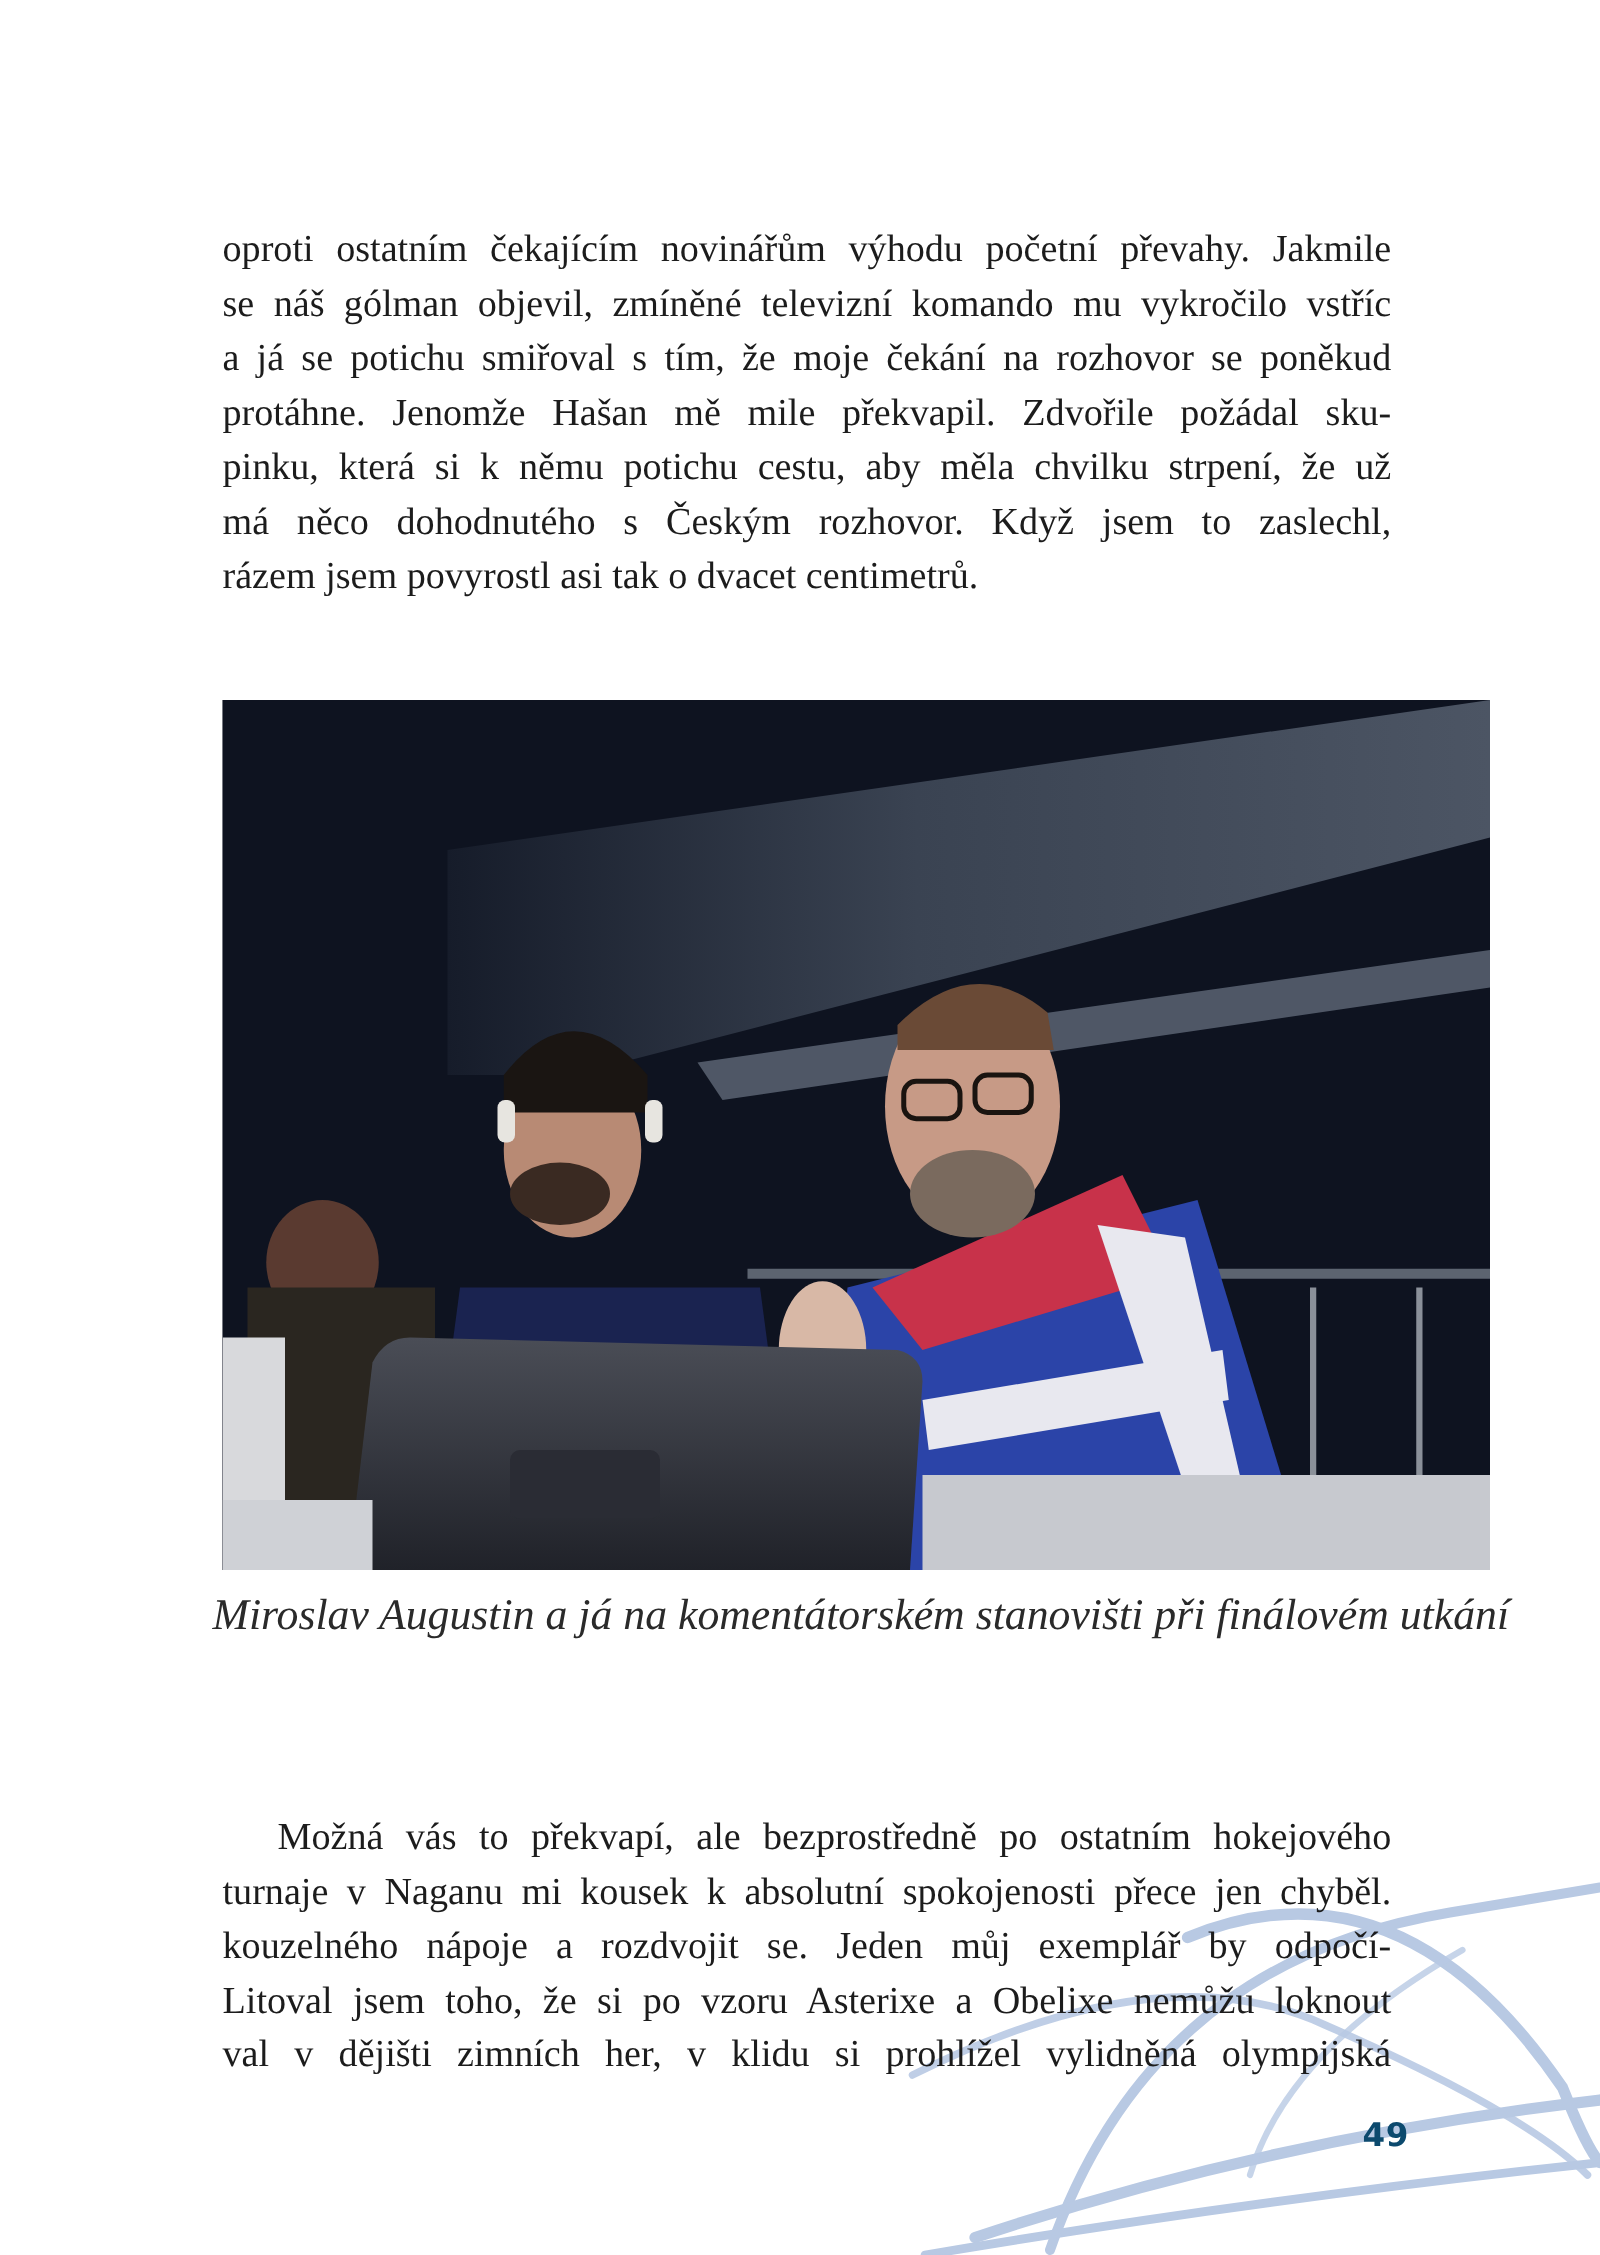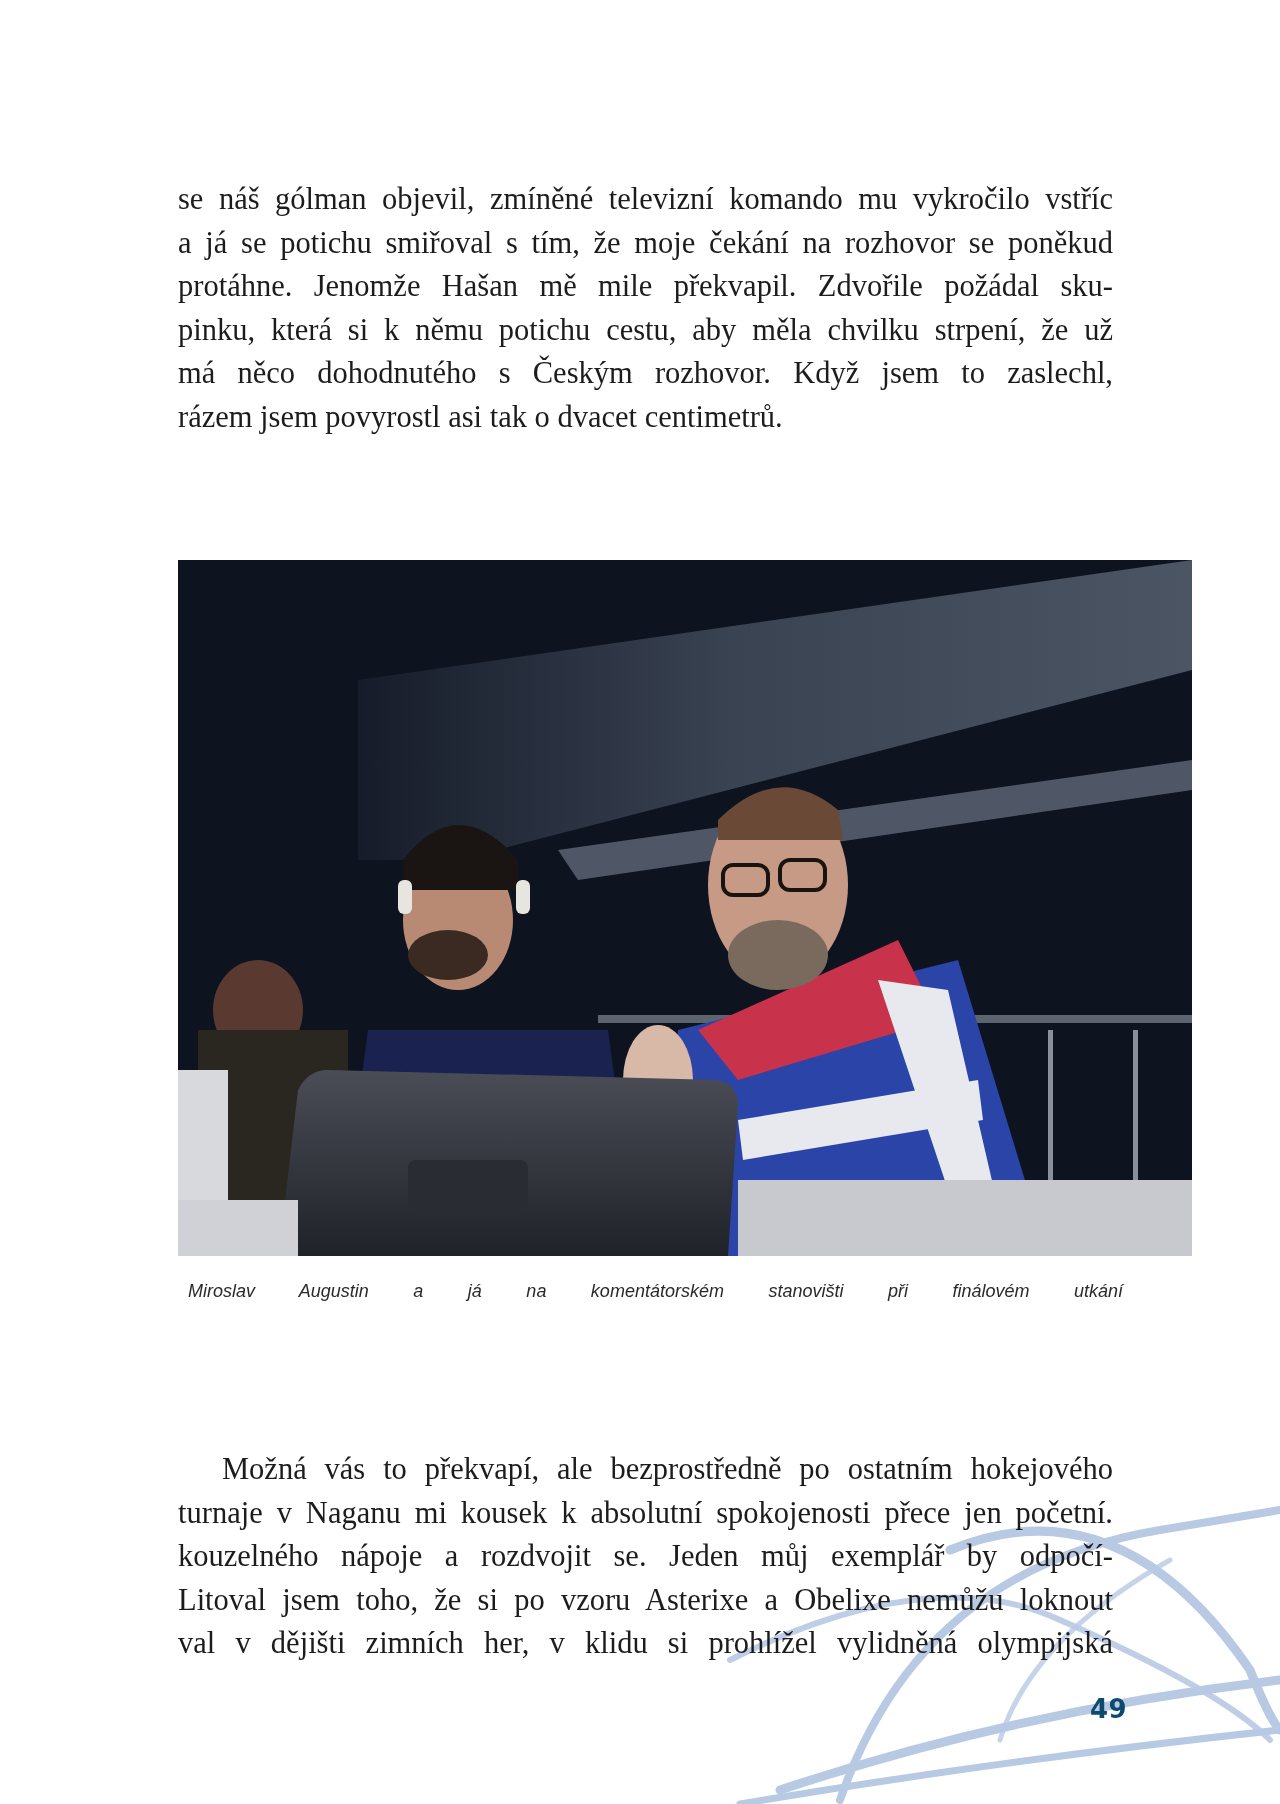--- a/index.html
+++ b/index.html
@@ -18,40 +18,41 @@
   #para-top { top: 178px; }
   #para-bottom { top: 1448px; }
 
   .photo {
     position: absolute; left: 178px; top: 560px; width: 1014px; height: 696px;
     overflow: hidden; background: #0f1420;
   }
   .photo svg { display: block; width: 100%; height: 100%; }
 
   .caption {
-    position: absolute; left: 188px; top: 1270px; width: 935px;
-    font-family: Liberation Sans, sans-serif; font-style: italic;
-    font-size: 18px; line-height: 43px; color: #2a2a2a;
+    position: absolute; left: 170px; top: 1270px; width: 935px;
+    font-family: Liberation Serif, serif; font-style: italic;
+    font-size: 35px; line-height: 43px; color: #2a2a2a;
   }
   .caption .line { display: block; white-space: nowrap; text-align: justify; text-align-last: justify; }
   .caption .line.last { text-align-last: left; }
 
   .swoosh { position: absolute; left: 700px; top: 1490px; width: 580px; height: 314px; pointer-events: none; }
   .page-number {
     position: absolute; left: 1090px; top: 1694px;
     font-family: "DejaVu Sans", "Liberation Sans", sans-serif; font-weight: bold;
     font-size: 26px; color: #0c4a6e; letter-spacing: 0.5px;
   }
 </style>
 </head>
 <body>
 
 <div class="page">
 
   <div class="para" id="para-top">
+    <span class="line">oproti ostatním čekajícím novinářům výhodu početní převahy. Jakmile</span>
     <span class="line">se náš gólman objevil, zmíněné televizní komando mu vykročilo vstříc</span>
     <span class="line">a já se potichu smiřoval s tím, že moje čekání na rozhovor se poněkud</span>
     <span class="line">protáhne. Jenomže Hašan mě mile překvapil. Zdvořile požádal sku-</span>
     <span class="line">pinku, která si k němu potichu cestu, aby měla chvilku strpení, že už</span>
     <span class="line">má něco dohodnutého s Českým rozhovor. Když jsem to zaslechl,</span>
     <span class="line last">rázem jsem povyrostl asi tak o dvacet centimetrů.</span>
   </div>
 
   <div class="photo">
     <svg viewBox="0 0 1014 696" preserveAspectRatio="none">
@@ -116,20 +117,20 @@
       <path d="M140,310 Q220,80 460,40 L580,20" stroke-width="8"></path>
       <path d="M30,170 Q230,70 360,130 Q520,200 570,250" stroke-width="6" opacity="0.9"></path>
       <path d="M80,300 Q320,220 580,190" stroke-width="9"></path>
       <path d="M40,314 Q300,270 580,240" stroke-width="7"></path>
       <path d="M300,250 Q330,150 470,70" stroke-width="5" opacity="0.8"></path>
     </g>
   </svg>
 
   <div class="para" id="para-bottom">
     <span class="line indent">Možná vás to překvapí, ale bezprostředně po ostatním hokejového</span>
-    <span class="line">turnaje v Naganu mi kousek k absolutní spokojenosti přece jen početní.</span>
+    <span class="line">turnaje v Naganu mi kousek k absolutní spokojenosti přece jen chyběl.</span>
     <span class="line">kouzelného nápoje a rozdvojit se. Jeden můj exemplář by odpočí-</span>
     <span class="line">Litoval jsem toho, že si po vzoru Asterixe a Obelixe nemůžu loknout</span>
     <span class="line">val v dějišti zimních her, v klidu si prohlížel vylidněná olympijská</span>
   </div>
 
   <div class="page-number">49</div>
 </div>
 
 </body></html>

